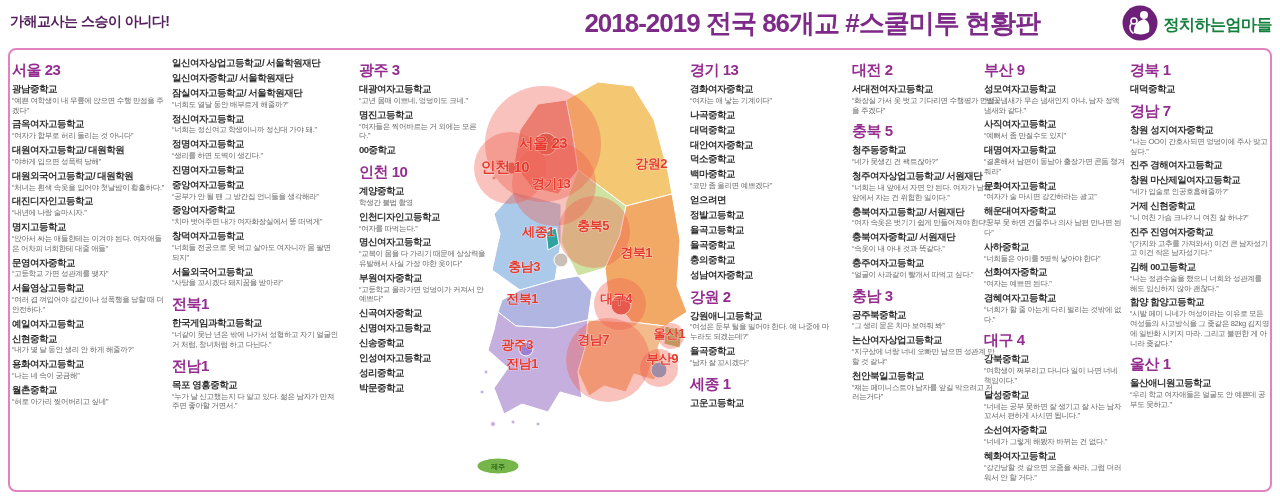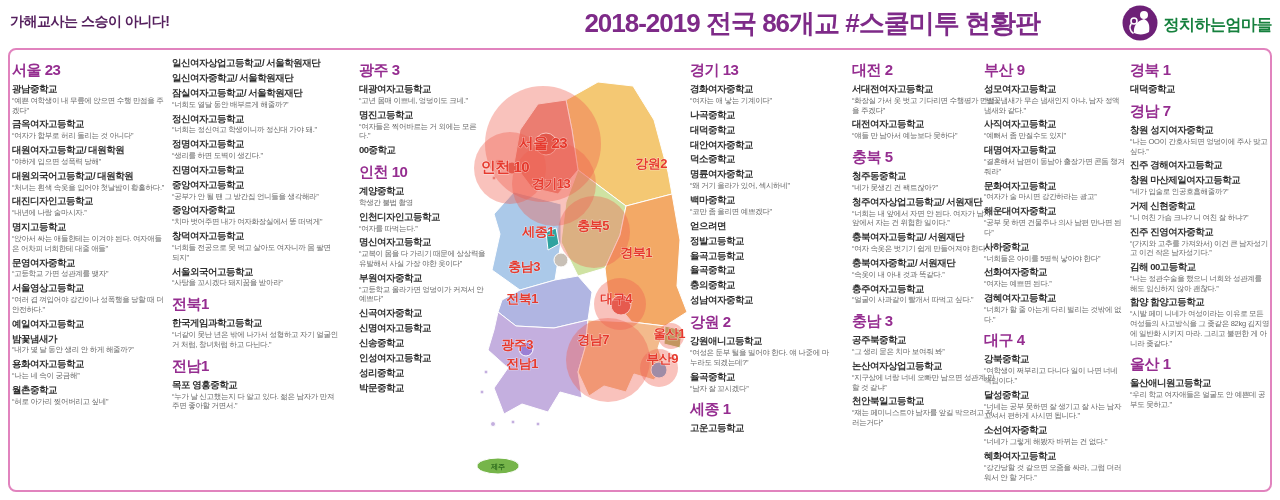--- a/index.html
+++ b/index.html
@@ -170,21 +170,21 @@
     </div>
 
     <div class="blk">
 
       <div class="blk-name">예일여자고등학교</div>
 
     </div>
 
     <div class="blk">
 
-      <div class="blk-name">밤꽃냄새가</div>
+      <div class="blk-name">신현중학교</div>
       <div class="blk-quote">“내가 몇 달 동안 생리 안 하게 해줄까?”</div>
     </div>
 
     <div class="blk">
 
       <div class="blk-name">용화여자고등학교</div>
       <div class="blk-quote">“나는 네 속이 궁금해”</div>
     </div>
 
     <div class="blk">
@@ -397,25 +397,20 @@
       <div class="blk-name">대안여자중학교</div>
 
     </div>
 
     <div class="blk">
 
       <div class="blk-name">덕소중학교</div>
 
     </div>
 
-    <div class="blk">
-
-      <div class="blk-name">명륜여자중학교</div>
-      <div class="blk-quote">“왜 거기 올라가 있어, 섹시하네”</div>
-    </div>
 
     <div class="blk">
 
       <div class="blk-name">백마중학교</div>
       <div class="blk-quote">“코만 좀 올리면 예쁘겠다”</div>
     </div>
 
     <div class="blk">
 
       <div class="blk-name">얻으려면</div>
@@ -486,25 +481,20 @@
       <div class="blk-heading">대전 2</div>
 
     </div>
 
     <div class="blk">
 
       <div class="blk-name">서대전여자고등학교</div>
       <div class="blk-quote">“화장실 가서 옷 벗고 기다리면 수행평가 만점을 주겠다”</div>
     </div>
 
-    <div class="blk">
-
-      <div class="blk-name">대전여자고등학교</div>
-      <div class="blk-quote">“얘들 만 남아서 예능보다 못하다”</div>
-    </div>
 
     <div class="blk">
       <div class="blk-heading">충북 5</div>
 
     </div>
 
     <div class="blk">
 
       <div class="blk-name">청주동중학교</div>
       <div class="blk-quote">“네가 못생긴 건 팩트잖아?”</div>

